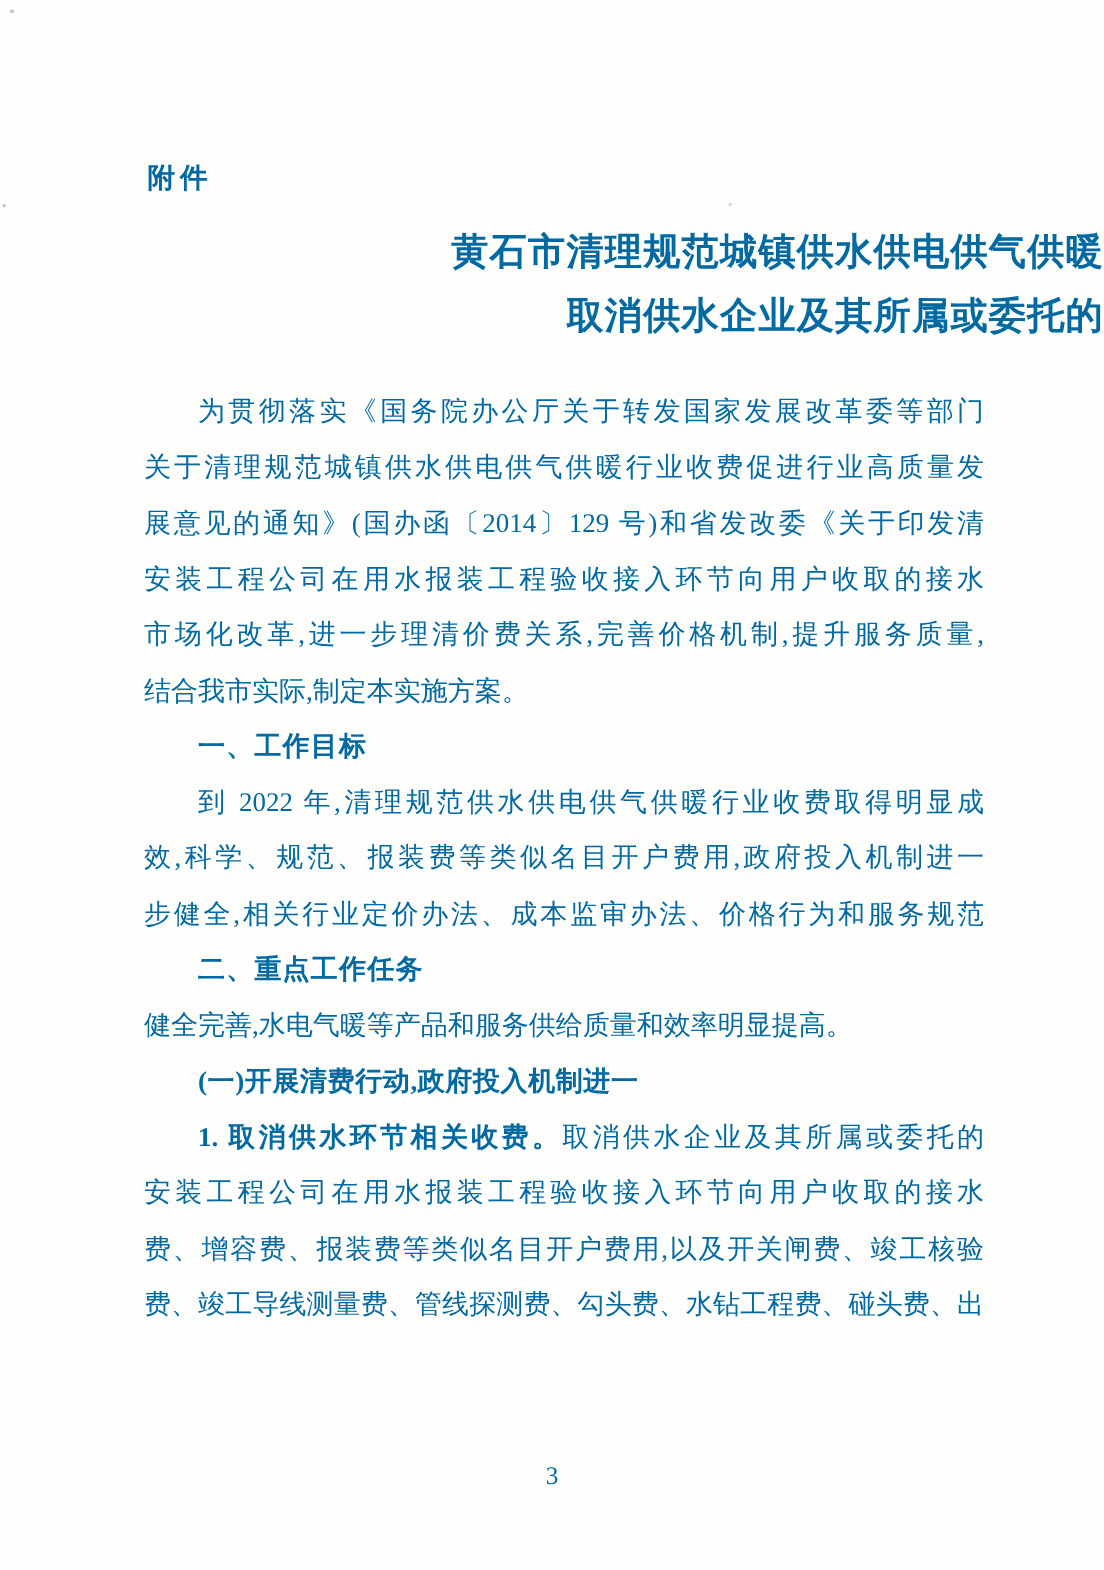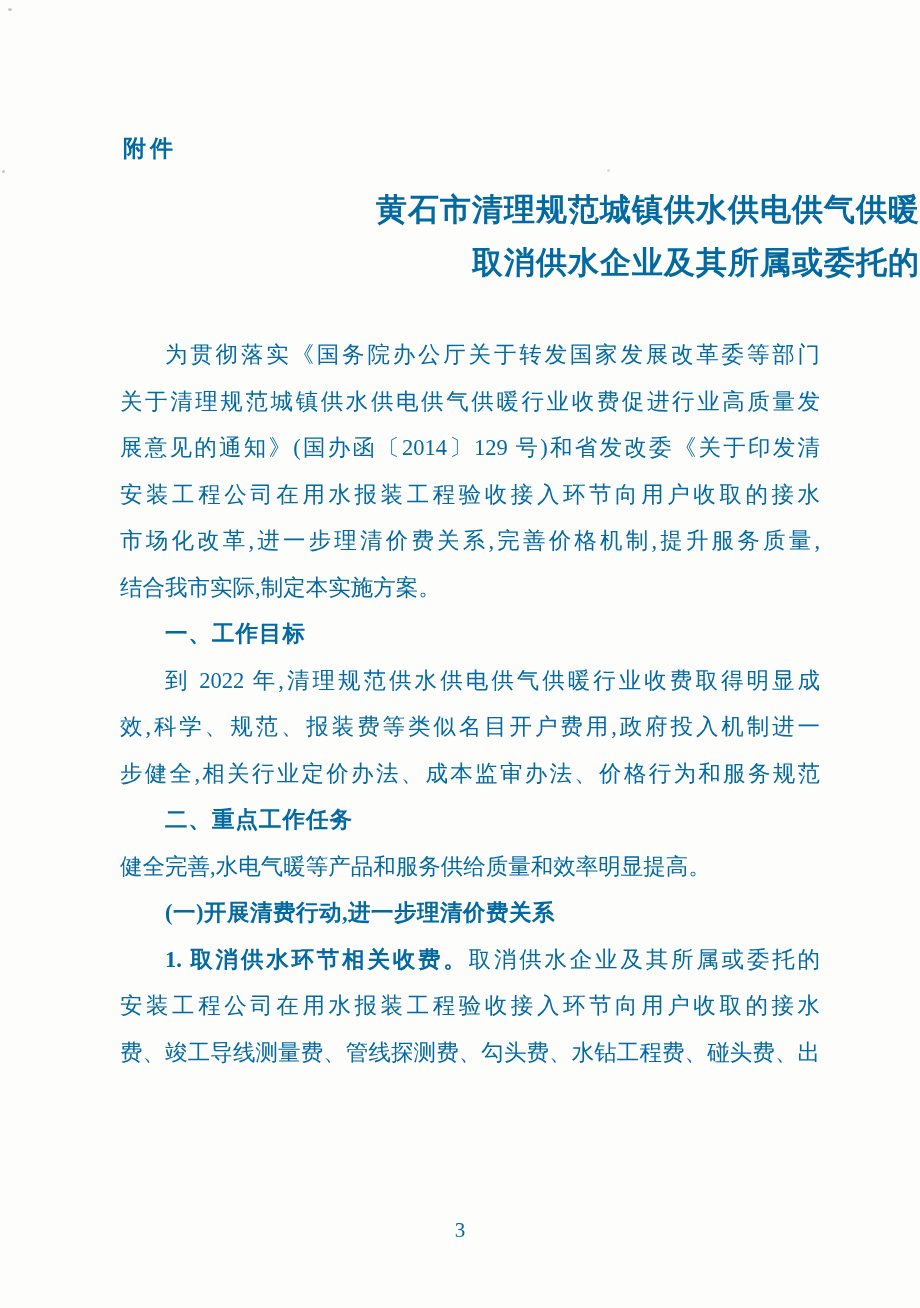--- a/index.html
+++ b/index.html
@@ -47,21 +47,21 @@
     font-weight: bold;
     letter-spacing: 1px;
     line-height: 53px;
     font-family: "Liberation Serif", "DejaVu Serif", serif;
   }
   .title .title-line { display: block; text-align: right; }
 
   .body-block {
     position: absolute;
     left: 120px;
-    top: 332px;
+    top: 320px;
     width: 700px;
   }
   .line {
     height: 46.5px;
     line-height: 46.5px;
     font-size: 22.5px;
     white-space: nowrap;
   }
   .line.just {
     white-space: normal;
@@ -112,20 +112,21 @@
       <div class="line body just">展意见的通知》(国办函〔2014〕129 号)和省发改委《关于印发清</div>
       <div class="line body just">安装工程公司在用水报装工程验收接入环节向用户收取的接水</div>
       <div class="line body just">市场化改革,进一步理清价费关系,完善价格机制,提升服务质量,</div>
       <div class="line body">结合我市实际,制定本实施方案。</div>
       <div class="line heading indent">一、工作目标</div>
       <div class="line body indent just">到 2022 年,清理规范供水供电供气供暖行业收费取得明显成</div>
       <div class="line body just">效,科学、规范、报装费等类似名目开户费用,政府投入机制进一</div>
       <div class="line body just">步健全,相关行业定价办法、成本监审办法、价格行为和服务规范</div>
       <div class="line heading indent">二、重点工作任务</div>
       <div class="line body">健全完善,水电气暖等产品和服务供给质量和效率明显提高。</div>
-      <div class="line subheading indent">(一)开展清费行动,进一步理清价费关系</div>
+      <div class="line subheading indent">(一)开展清费行动,政府投入机制进一</div>
       <div class="line body indent just"><span class="bold-lead">1. 取消供水环节相关收费。</span><span>取消供水企业及其所属或委托的</span></div>
       <div class="line body just">安装工程公司在用水报装工程验收接入环节向用户收取的接水</div>
+      <div class="line body just">费、增容费、报装费等类似名目开户费用,以及开关闸费、竣工核验</div>
       <div class="line body just">费、竣工导线测量费、管线探测费、勾头费、水钻工程费、碰头费、出</div>
     </div>
 
   <div class="page-number">3</div>
 </div>
 
 </body></html>

